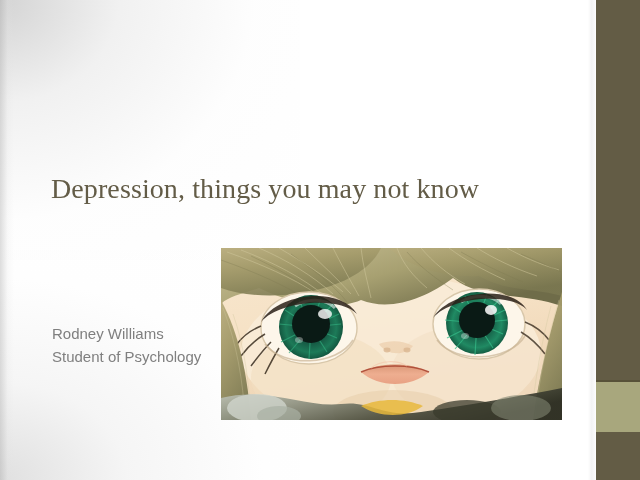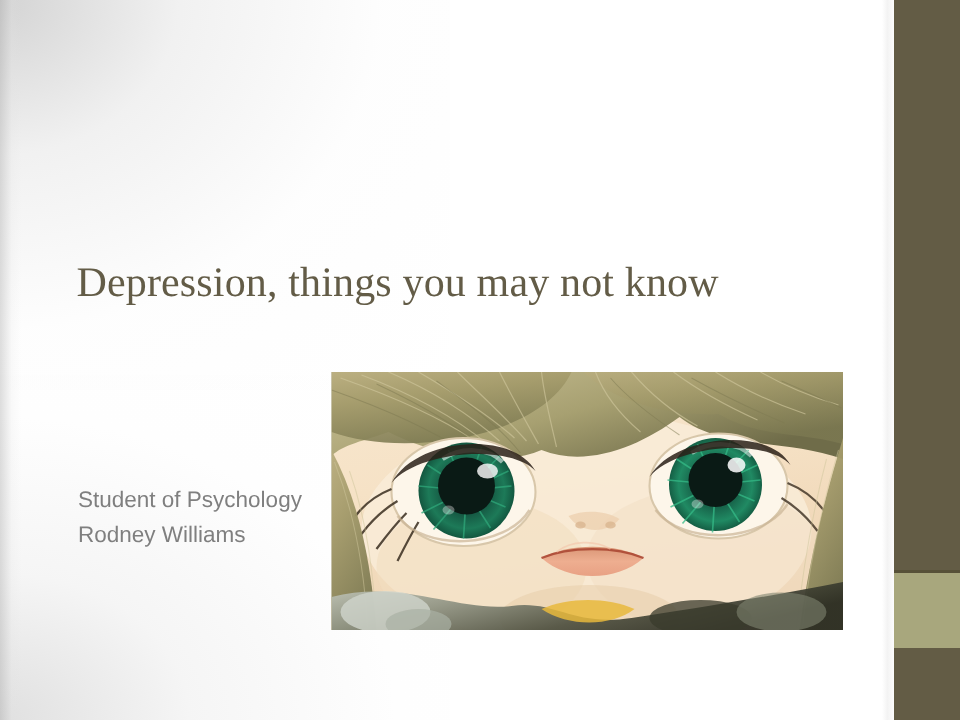--- a/index.html
+++ b/index.html
@@ -115,22 +115,22 @@
 
 <div class="slide">
 
   <div class="bg-gradient-tl"></div>
   <div class="bg-gradient-bl"></div>
   <div class="bg-gradient-edge"></div>
 
   <div class="title">Depression, things you may not know</div>
 
   <div class="subtitle">
+    <span class="subtitle-line">Rodney Williams</span>
     <span class="subtitle-line">Student of Psychology</span>
-    <span class="subtitle-line">Rodney Williams</span>
   </div>
 
   <div class="picture">
     <svg class="pic-svg" viewBox="0 0 341 172" preserveAspectRatio="none">
       <defs>
         <linearGradient id="skinG" x1="0" y1="0" x2="0.3" y2="1">
           <stop offset="0%" stop-color="#f7e7cf"></stop>
           <stop offset="45%" stop-color="#f6e2c6"></stop>
           <stop offset="100%" stop-color="#edd3b2"></stop>
         </linearGradient>

